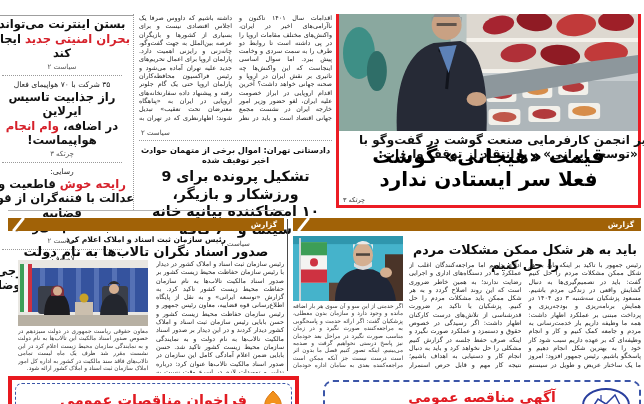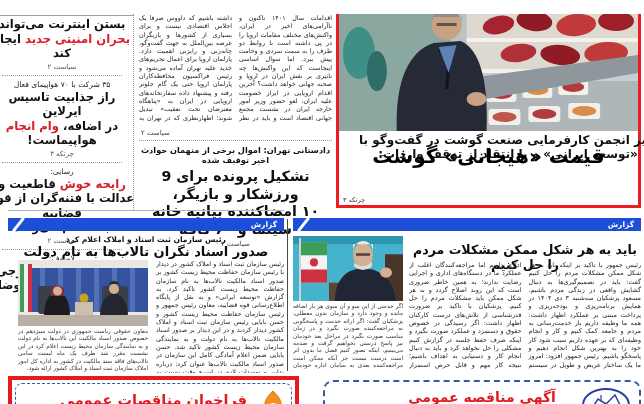--- a/index.html
+++ b/index.html
@@ -33,21 +33,21 @@
   
   #leadbox { left:336px; top:-6px; width:305px; height:200px; border:3px solid #ec1c24; background:#fff; }
   #lead-photo { position:absolute; left:0; top:0; width:299px; height:120px; overflow:hidden; }
   #lead-caption { position:absolute; left:0; top:122px; width:338px; font-size:12px; font-weight:bold; color:#111; }
   #lead-headline { position:absolute; left:0; top:134px; width:299px; font-size:20px; font-weight:bold; color:#000; line-height:23px; }
   #lead-ref { position:absolute; left:4px; bottom:1px; font-size:6.5px; color:#333; }
 
   #hline-left { left:8px; top:196px; width:276px; border-top:1px solid #b5b5b5; }
 
   
-  .section-bar { position:absolute; left:0; top:0; height:13px; background:#1d4ed8; width:100%; }
+  .section-bar { position:absolute; left:0; top:0; height:13px; background:#a16207; width:100%; }
   .section-bar .slash { position:absolute; right:auto; left:9px; top:-2px; width:3px; height:17px; background:#fff; transform:rotate(38deg); }
   .section-label { position:absolute; right:7px; top:1.5px; font-size:7.5px; font-weight:bold; color:#fff; }
 
   #report-left { left:8px; top:204px; width:276px; height:156px; }
   #report-right { left:293px; top:204px; width:348px; height:156px; }
   .rep-kicker { position:absolute; font-size:7.6px; font-weight:bold; color:#111; text-align:center; }
   .rep-headline { position:absolute; font-weight:bold; color:#0d0d0d; text-align:center; }
   #rl-kicker { left:0; top:17px; width:276px; }
   #rl-headline { left:0; top:26px; width:276px; font-size:13px; }
   #rl-photo { position:absolute; left:10px; top:42px; width:130px; height:66px; overflow:hidden; }
@@ -186,20 +186,21 @@
         <polygon points="100,36 118,34 110,62" fill="#5d82b8"></polygon>
         <circle cx="108" cy="14" r="15" fill="#c9a183"></circle>
         <path d="M93,12 A15 15 0 0 1 123,12 L123,6 L93,6 Z" fill="#8f8f8f"></path>
         <rect x="98" y="12" width="20" height="3" fill="#333" opacity="0.7"></rect>
         <ellipse cx="138" cy="88" rx="10" ry="7" fill="#c9a183"></ellipse>
       </svg>
     </div>
     <div id="lead-caption" class="center">دبیر انجمن کارفرمایی صنعت گوشت در گفت‌وگو با «توسعه ایرانی» و با انتقاد از توقف واردات:</div>
     <div id="lead-headline" class="center">
       <div>قیمت «هیجانی» گوشت</div>
+      <div>فعلا سر ایستادن ندارد</div>
     </div>
     <div id="lead-ref">چرتکه ۳</div>
   </div>
 
   <div class="abs" id="hline-left"></div>
   <div class="abs" id="vdiv-mid"></div>
 
   <div class="abs" id="report-left">
     <div class="section-bar">
       <div class="slash"></div>

